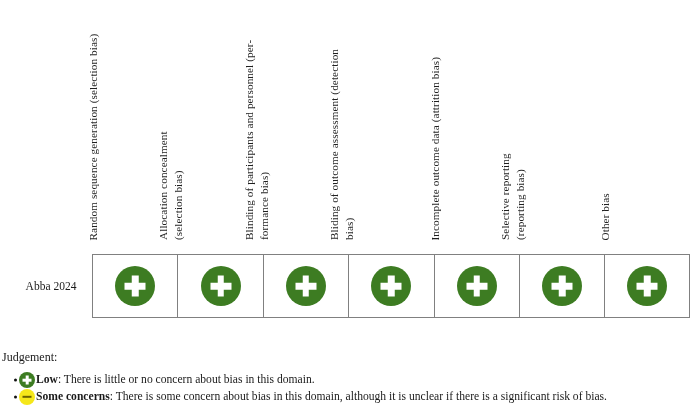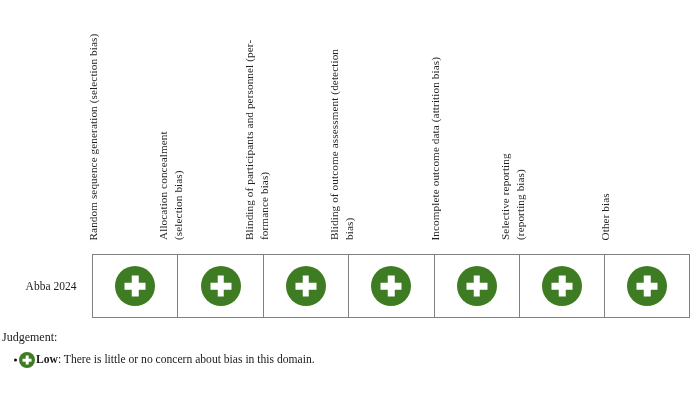--- a/index.html
+++ b/index.html
@@ -95,21 +95,21 @@
     align-items: center;
     justify-content: center;
     font-size: 11.5px;
     color: #1a1a1a;
   }
 
   
   #legend {
     position: absolute;
     left: 0;
-    top: 330px;
+    top: 350px;
     width: 699px;
   }
   #judgement-title {
     font-size: 12px;
     padding-left: 2px;
     margin-bottom: 7px;
   }
   .legend-row {
     position: relative;
     height: 16.5px;
@@ -213,14 +213,15 @@
     </div>
     <div class="grid-cell">
       <span class="judge-icon low"></span>
     </div>
   </div>
 
 <div id="legend">
   <div id="judgement-title">Judgement:</div>
   <div id="legend-items">
       <div class="legend-row"><span class="legend-bullet"></span><span class="legend-icon low"></span><span class="legend-term">Low</span><span>: There is little or no concern about bias in this domain.</span></div>
+      <div class="legend-row"><span class="legend-bullet"></span><span class="legend-icon some"></span><span class="legend-term">Some concerns</span><span>: There is some concern about bias in this domain, although it is unclear if there is a significant risk of bias.</span></div>
     </div>
 </div>
 
 </body></html>

